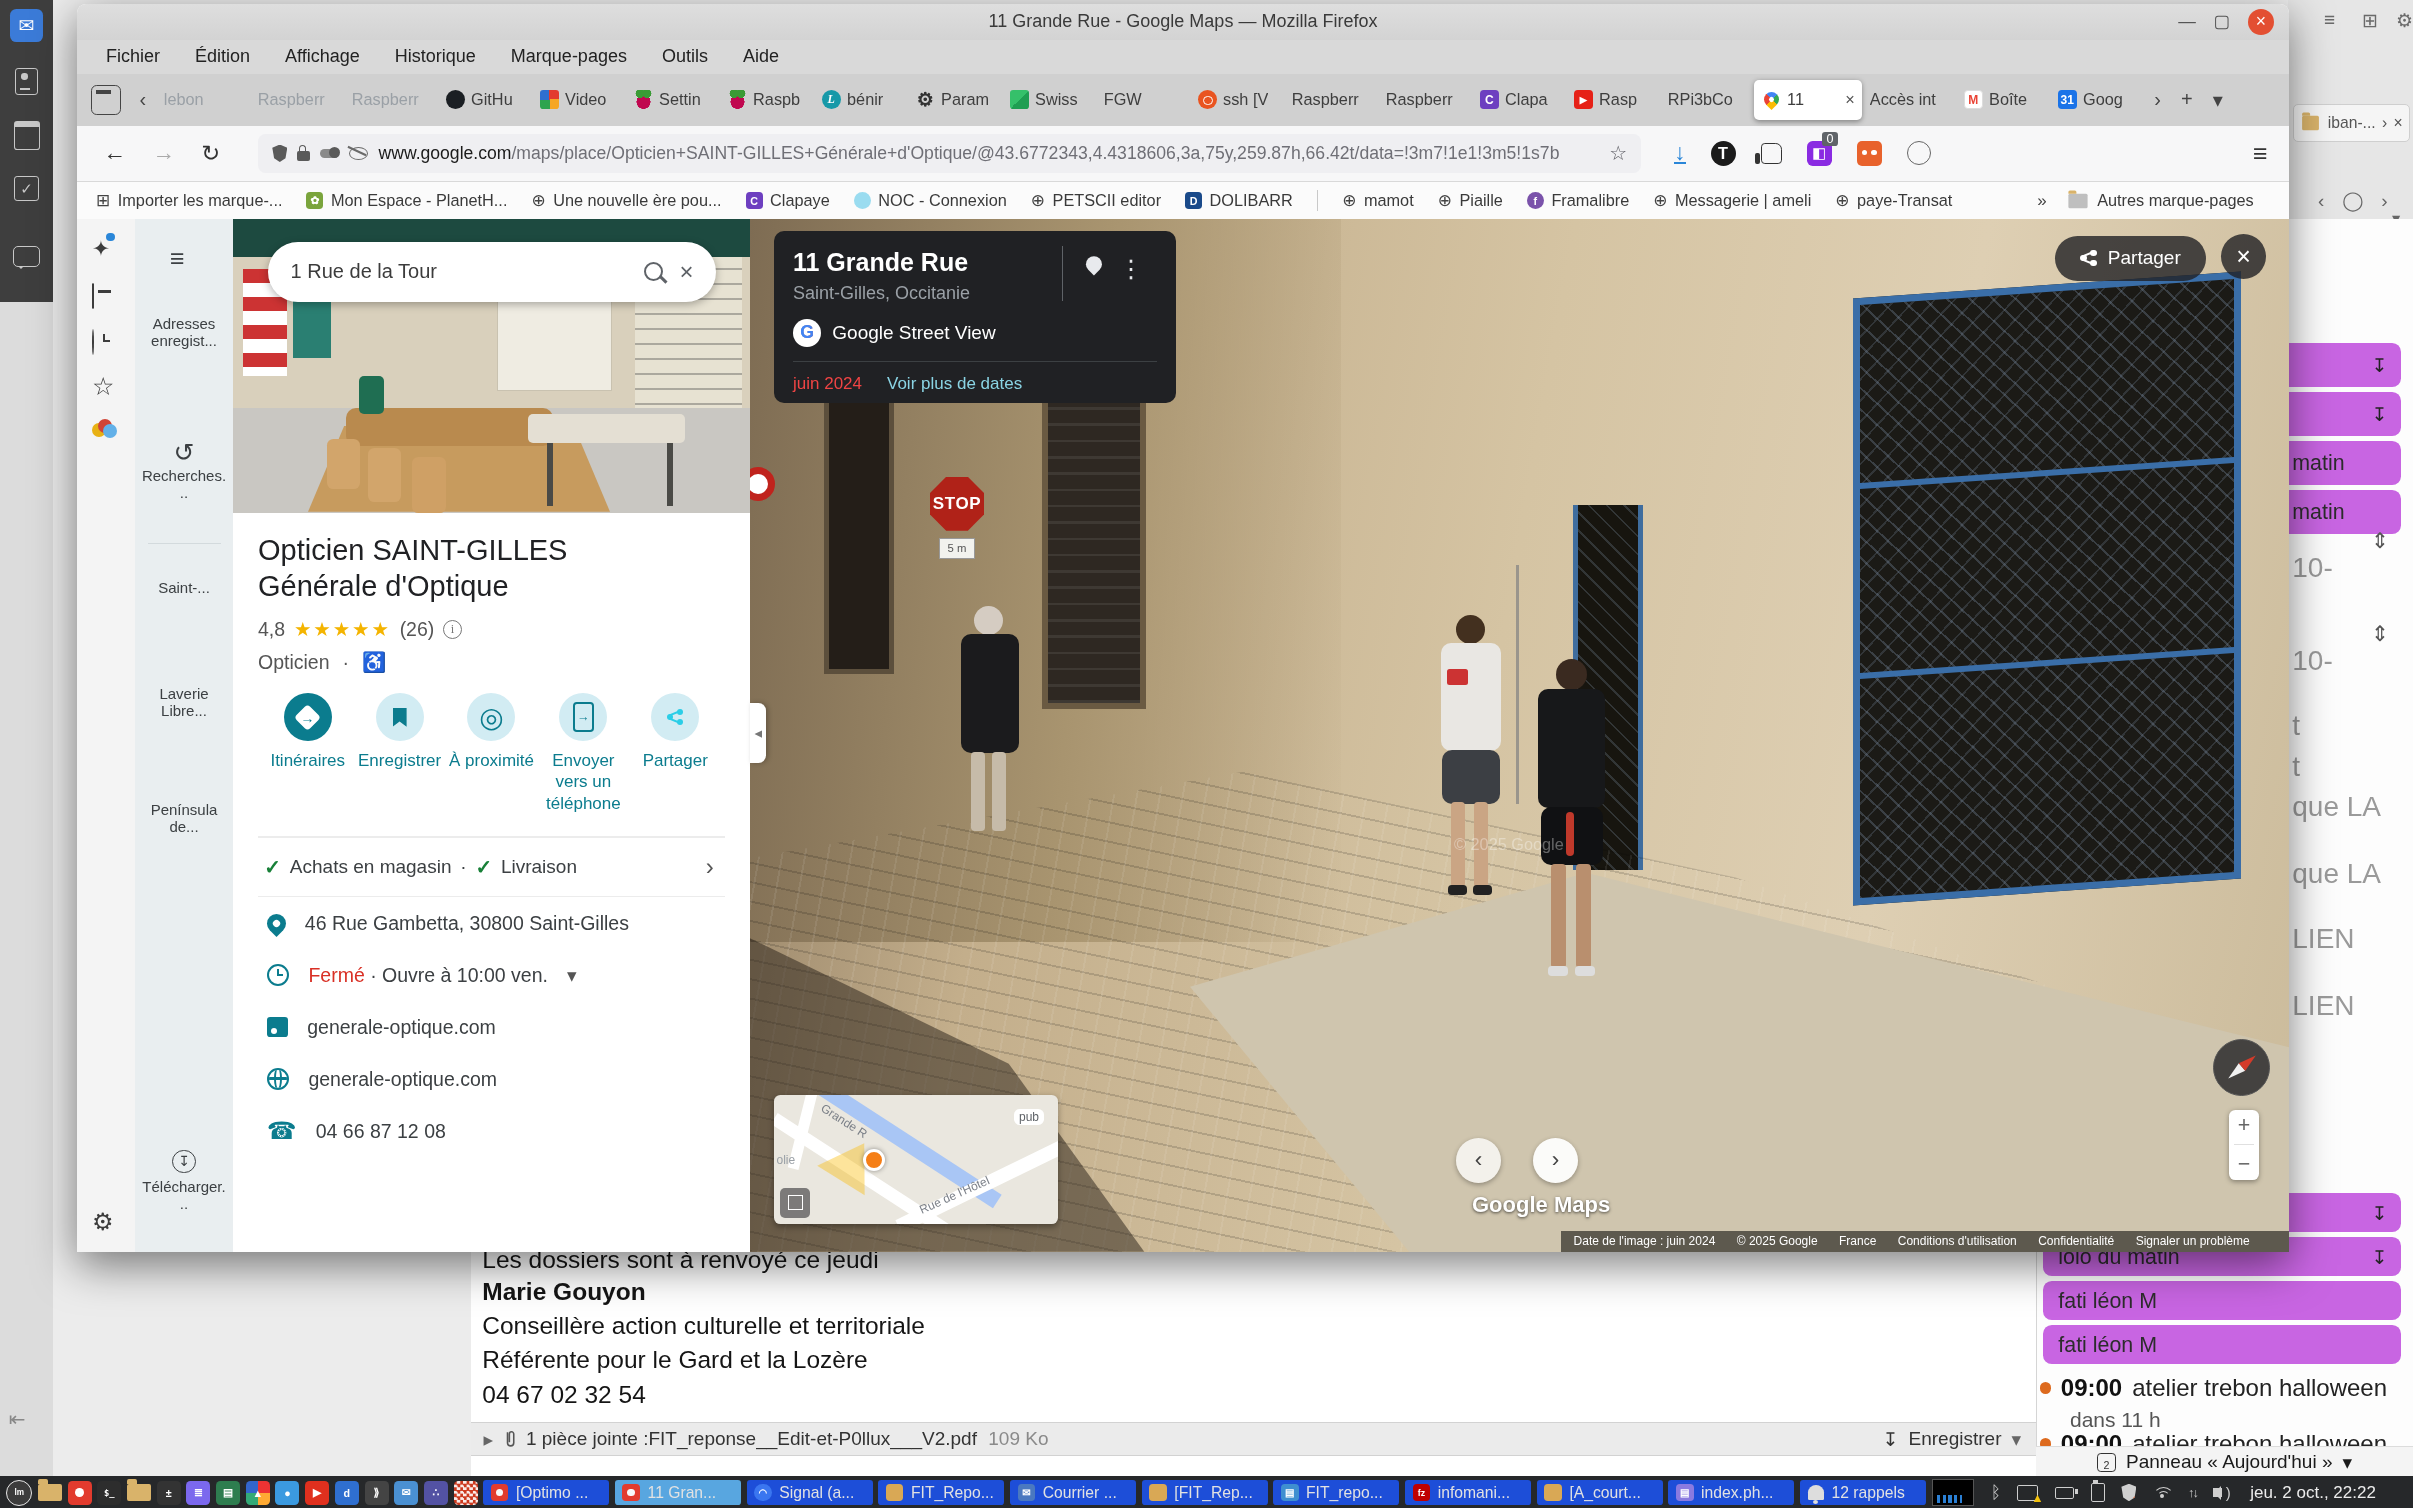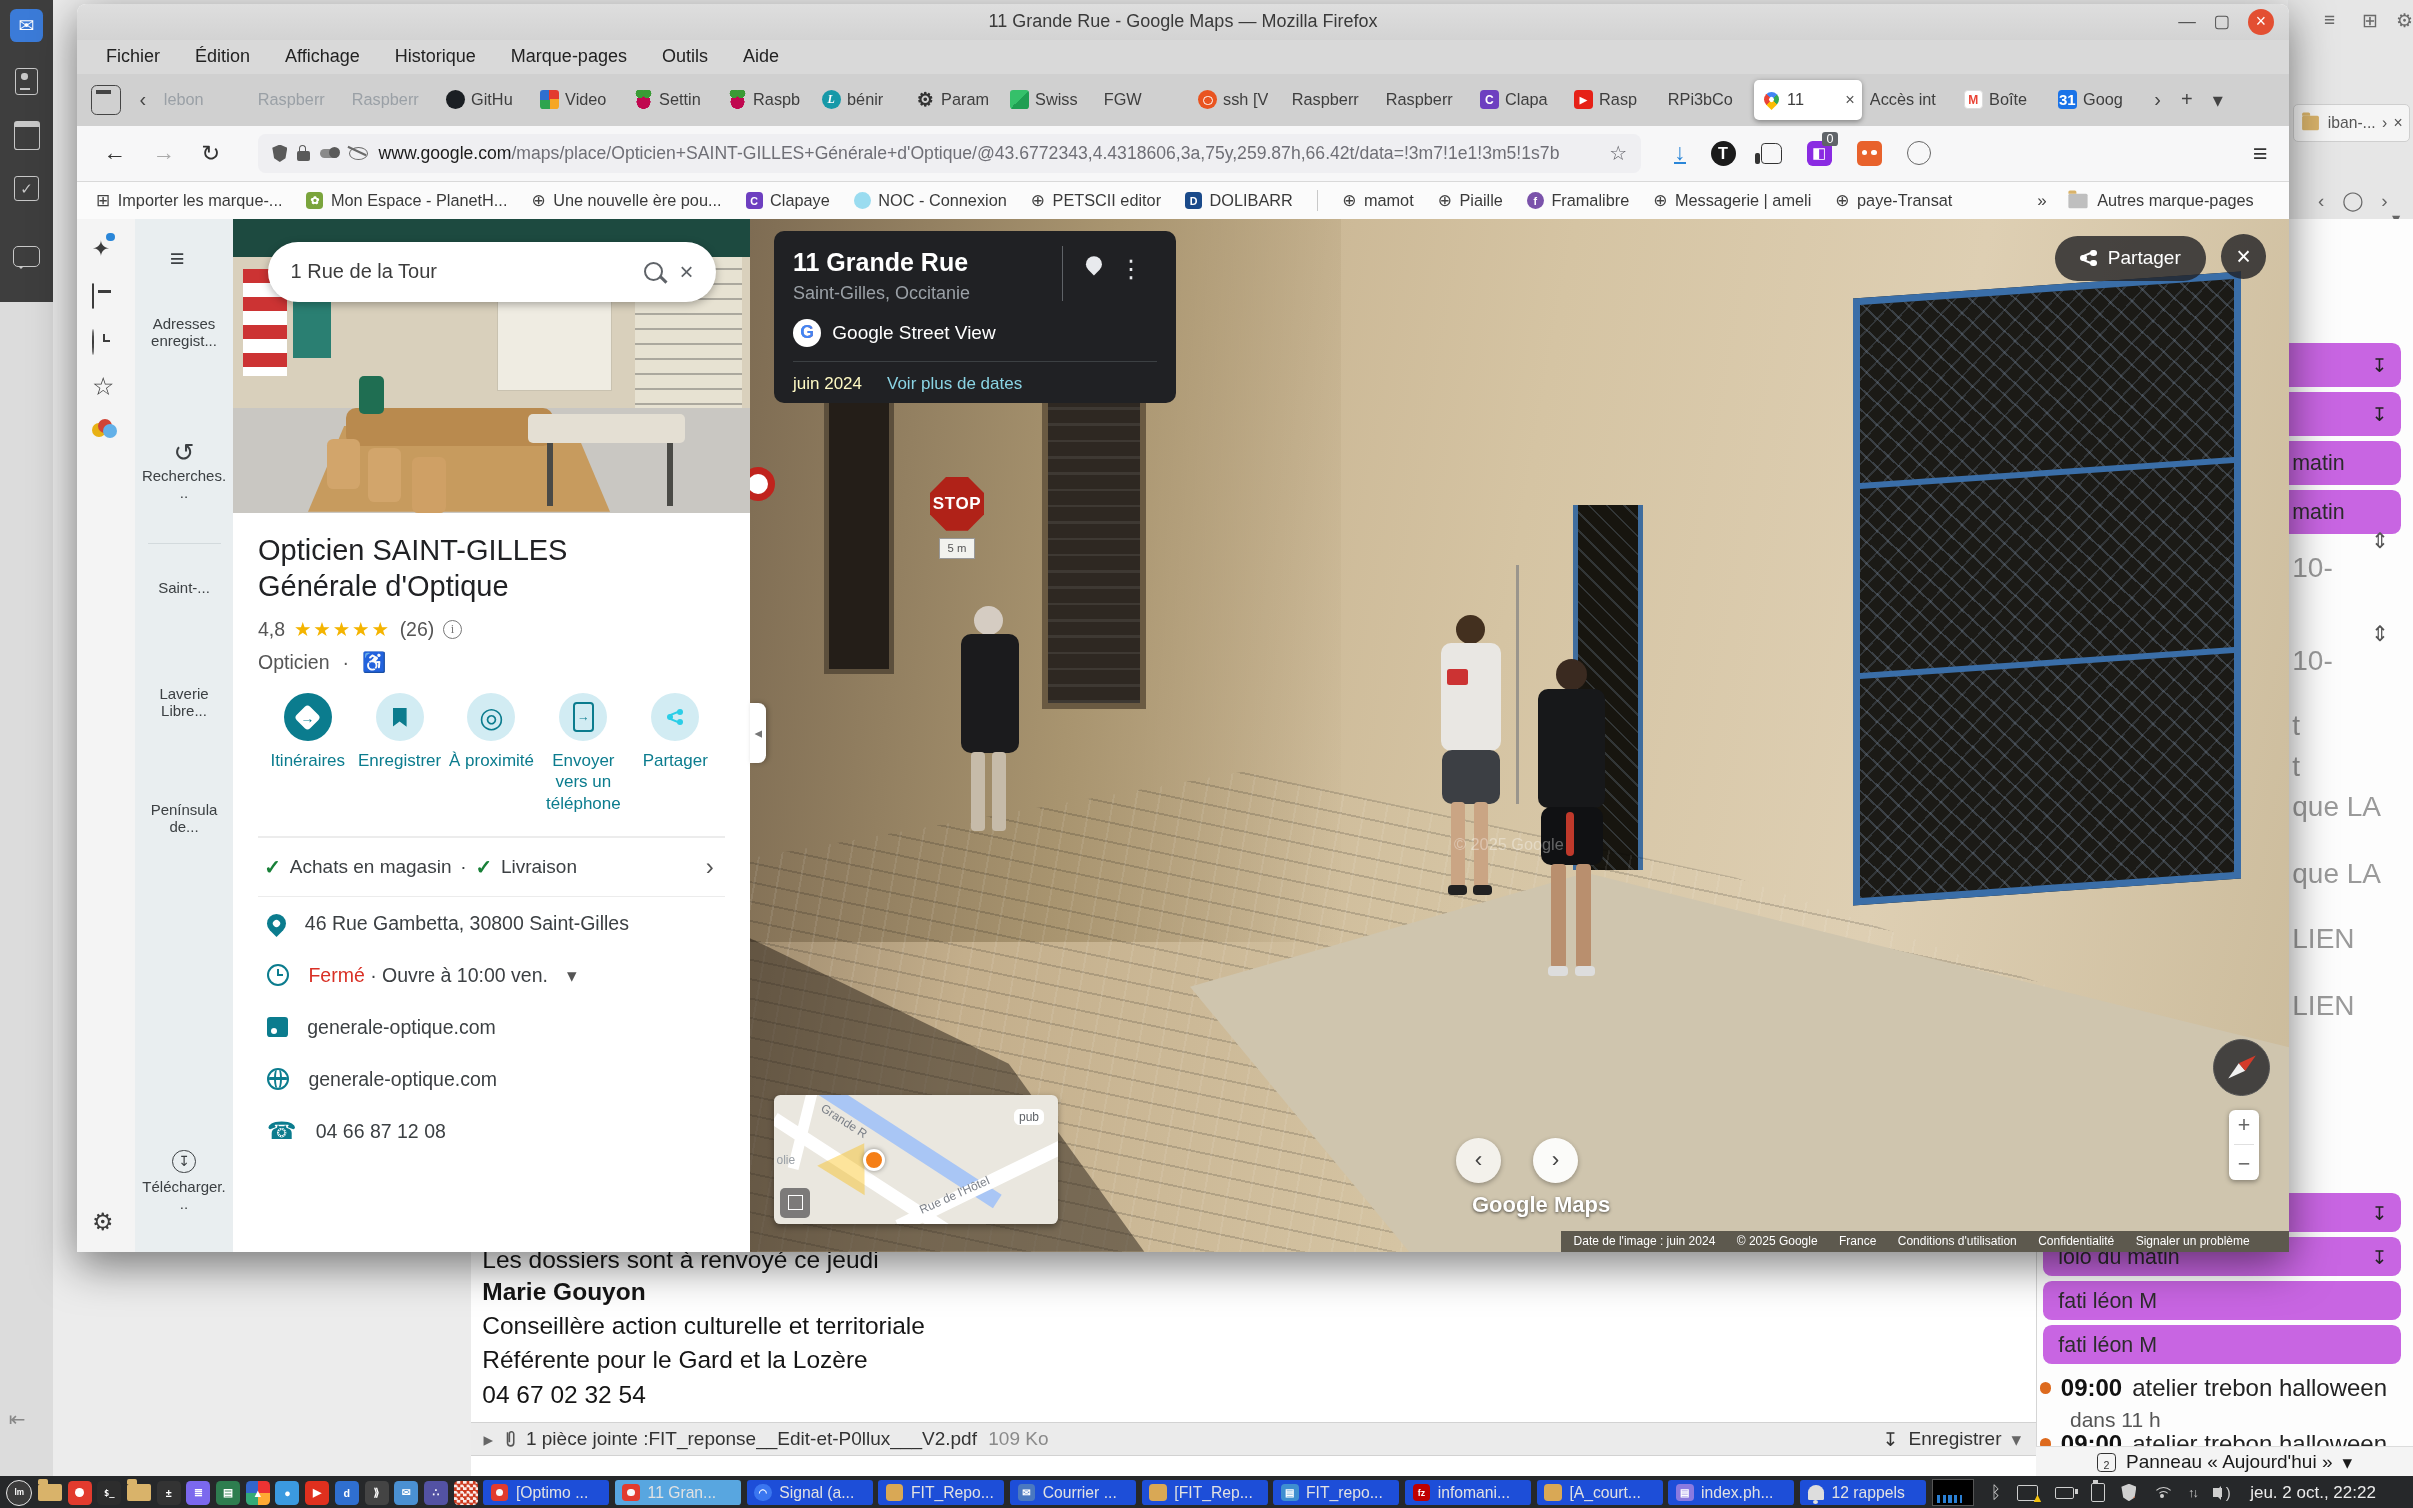--- a/index.html
+++ b/index.html
@@ -67,21 +67,21 @@
 .fav.lego{background:conic-gradient(#e33b2e 0 25%,#f6a623 0 50%,#2ea44f 0 75%,#2f6fd0 0);border-radius:3.1px}
 .fav.raspberry{background:radial-gradient(circle at 32% 18%,#3a9b35 22%,transparent 23%),radial-gradient(circle at 68% 18%,#3a9b35 22%,transparent 23%),radial-gradient(circle at 50% 62%,#c0074f 46%,transparent 47%)}
 .fav.teal-script{background:#1799a8;border-radius:50%;font-style:italic;font-family:"Liberation Serif",serif}
 .fav.gear{background:none;color:#333;font-size:19px}
 .fav.green-swiss{background:linear-gradient(135deg,#35c06a 50%,#1f9e52 50%);border-radius:3.1px}
 .fav.ubuntu{background:#e95420;border-radius:50%;position:relative}
 .fav.ubuntu:after{content:"";position:absolute;left:5.7px;top:5.7px;width:7.5px;height:7.5px;border:1.9px solid #fff;border-radius:50%}
 .fav.clapaye{background:#6d3fc0}
 .fav.youtube{background:#e62117;font-size:9.4px}
 .fav.gmail{background:#fff;color:#ea4335;border:0.6px solid #ddd;box-sizing:border-box}
-.fav.gcal{background:#1a73e8;font-size:15px}
+.fav.gcal{background:#1a73e8;font-size:12px}
 .fav.mapspin{background:none;position:relative}
 .pinshape{width:15px;height:15px;border-radius:50% 50% 50% 0;transform:rotate(-45deg);background:conic-gradient(#4285f4 0 25%,#34a853 0 50%,#fbbc04 0 75%,#ea4335 0);position:relative}
 .pinshape:after{content:"";position:absolute;left:5px;top:5px;width:5px;height:5px;border-radius:50%;background:#fff}
 #ff-nav{height:55px;background:#f7f7f8;display:flex;align-items:center;border-bottom:0.6px solid #d9d9d9}
 .navg{font-size:22.6px;color:#333;margin-left:26.4px}
 .navg.dis{color:#aaa}
 #urlbar{margin-left:38px;width:1383px;height:39px;background:#efeff2;border-radius:7.5px;display:flex;align-items:center;padding:0 14px;box-sizing:border-box;gap:10px}
 .uic{flex:none}
 .shield{width:15px;height:17.6px;background:#5a5a5a;clip-path:polygon(50% 0,100% 18%,88% 78%,50% 100%,12% 78%,0 18%)}
 .lock{width:12.6px;height:10px;background:#5a5a5a;border-radius:1.9px;position:relative;margin-top:6.3px}
@@ -212,21 +212,21 @@
 .navcirc{position:absolute;width:45px;height:45px;border-radius:50%;background:rgba(255,255,255,.92);display:flex;align-items:center;justify-content:center;font-size:22.6px;color:#444;box-shadow:0 1.9px 5px rgba(0,0,0,.3)}
 #gmlogo{left:722px;top:973px;font-size:22px;font-weight:bold;color:#fff;text-shadow:0 1.3px 3.1px rgba(0,0,0,.7)}
 #svcard{left:24px;top:12.6px;width:402px;height:172px;background:#202124;border-radius:10px;color:#fff;padding:16.3px 19px;box-sizing:border-box}
 #svcard .t{font-size:25px;font-weight:bold}
 #svcard .s{font-size:18px;color:#9aa0a6;margin-top:6.3px}
 #svcard .brand{display:flex;align-items:center;gap:11.3px;margin-top:15px;font-size:19px}
 .gball{width:28px;height:28px;border-radius:50%;background:#fff;display:flex;align-items:center;justify-content:center}
 .gball span{font-size:17.6px;font-weight:bold;background:linear-gradient(90deg,#4285f4,#ea4335);-webkit-background-clip:text;background-clip:text;color:#4285f4}
 #svcard .hr{height:1.3px;background:#3c4043;margin-top:14px}
 #svcard .dates{display:flex;gap:25px;margin-top:11.3px;font-size:17px}
-#svcard .dt{color:#fef9c3}
+#svcard .dt{color:#ef4444}
 #svcard .lnk{color:#8ad4e4}
 #svcard .vsep{position:absolute;right:113px;top:15px;width:1.3px;height:55px;background:#5f6368}
 #svcard .wpin{position:absolute;right:74px;top:25px;width:16.3px;height:16.3px;border-radius:50% 50% 50% 0;transform:rotate(-45deg);background:#e8eaed}
 #svcard .dots{position:absolute;right:33px;top:24px;font-size:24px;color:#e8eaed}
 #sharepill{left:1305px;top:17px;width:151px;height:45px;border-radius:22.6px;background:rgba(32,33,36,.8);display:flex;align-items:center;justify-content:center;gap:11.3px;color:#fff;font-size:19px}
 .sharei{width:16.3px;height:16.3px;position:relative}
 .sharei i{position:absolute;width:6.3px;height:6.3px;border-radius:50%;background:#fff}
 .sharei i:nth-child(1){right:0;top:0}
 .sharei i:nth-child(2){left:0;top:5px}
 .sharei i:nth-child(3){right:0;bottom:0}

